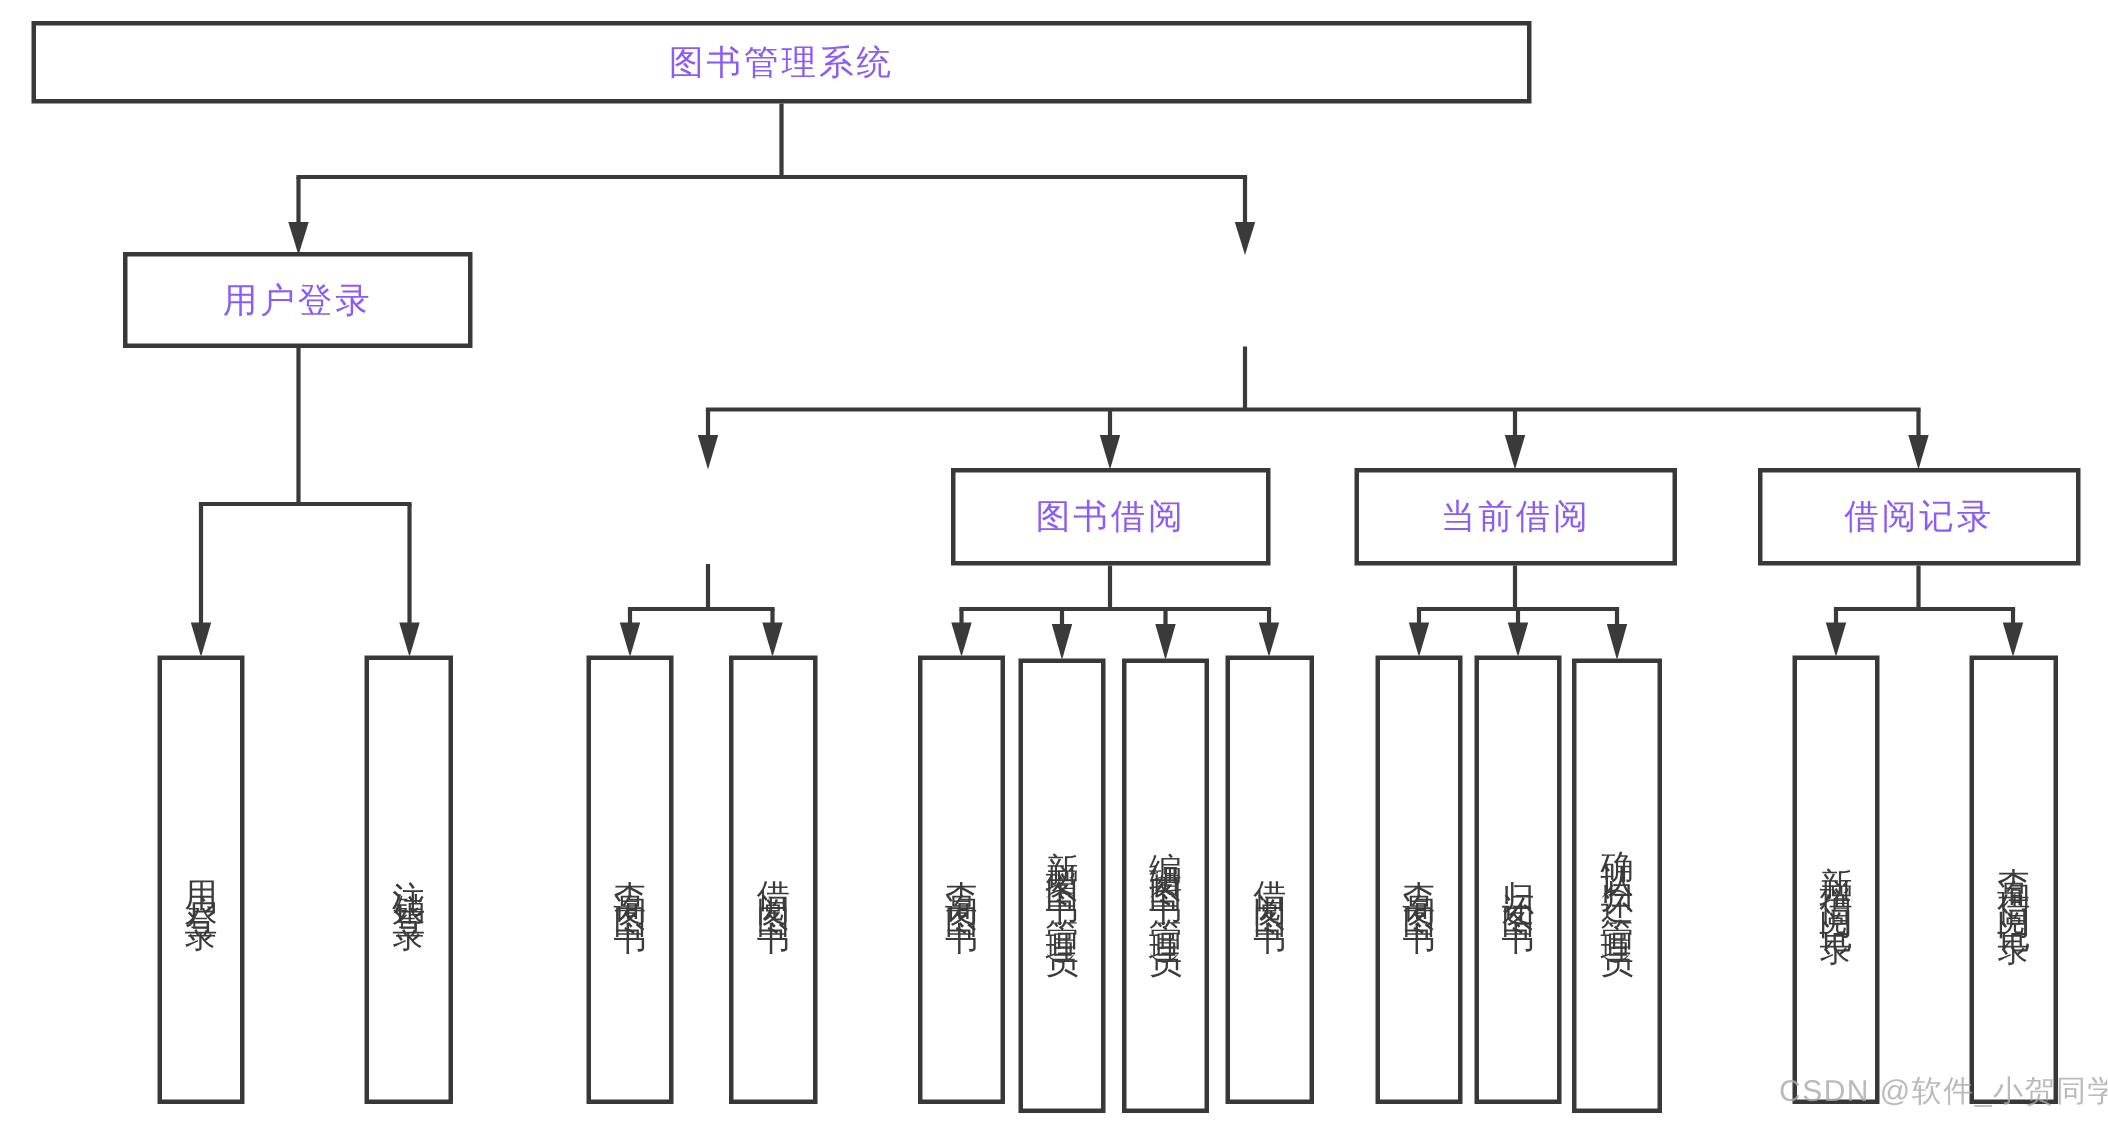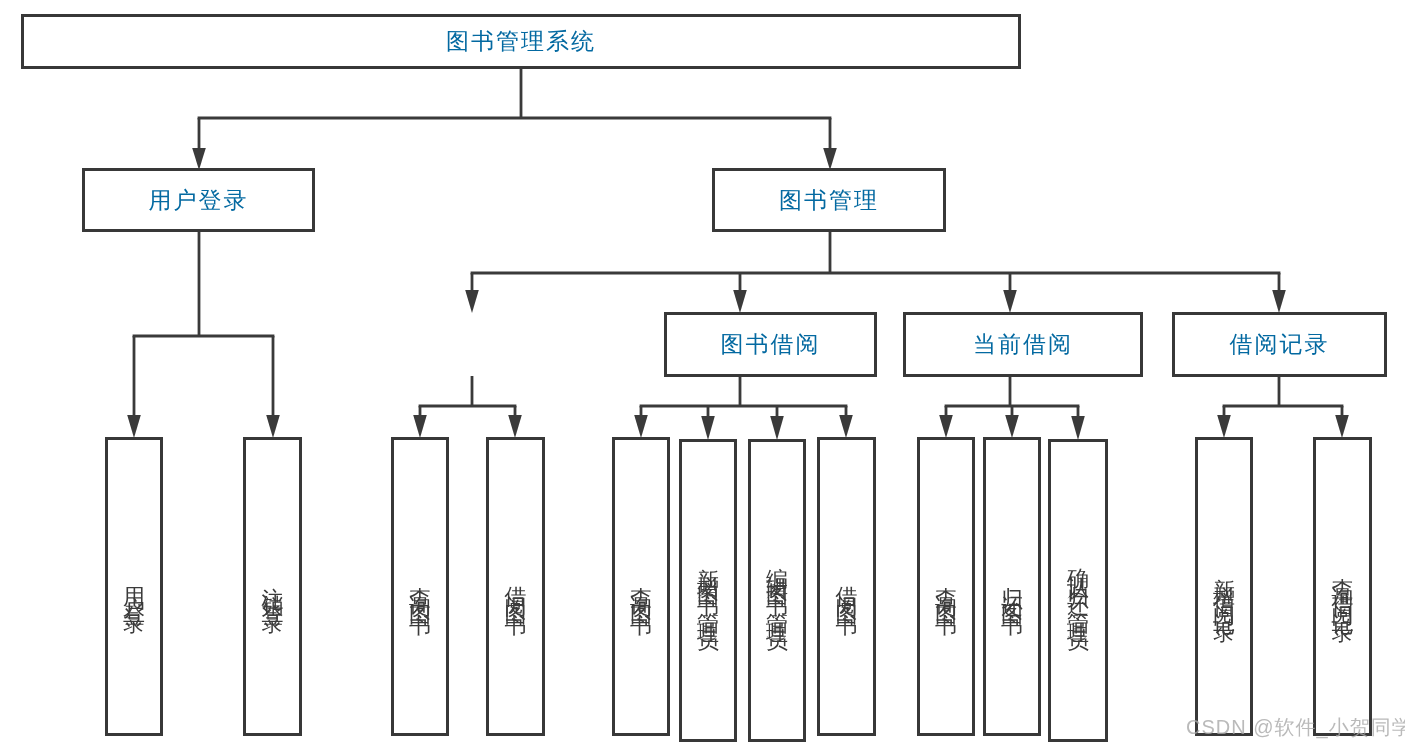--- a/index.html
+++ b/index.html
@@ -27,21 +27,21 @@
     background: #ffffff;
     border: 3px solid #383838;
     display: flex;
     align-items: center;
     justify-content: center;
     z-index: 2;
   }
   .hbox .lbl {
     font-size: 23px;
     letter-spacing: 2px;
-    color: #0369a1;
+    color: #8b5cf6;
     white-space: nowrap;
   }
   .leaf {
     position: absolute;
     box-sizing: border-box;
     top: 437px;
     height: 299px;
     background: #ffffff;
     border: 3px solid #383838;
     display: flex;
@@ -140,28 +140,25 @@
     <polygon points="1335.2,415 1348.8,415 1342,438" fill="#3a3a3a" stroke="none"></polygon>
   </svg>
 
   <div class="hbox" style="left:21px; top:14px; width:1000px; height:55px;">
     <span class="lbl">图书管理系统</span>
   </div>
 
   <div class="hbox" style="left:82px; top:168px; width:233px; height:64px;">
     <span class="lbl">用户登录</span>
   </div>
-  <div class="hbox" style="left:712px; top:168px; width:234px; height:64px;">
-    <span class="lbl">图书管理</span>
-  </div>
-
-  <div class="hbox" style="left:634px; top:312px; width:213px; height:65px;margin-left:30px;">
+
+  <div class="hbox" style="left:634px; top:312px; width:213px; height:65px;">
     <span class="lbl">图书借阅</span>
   </div>
-  <div class="hbox" style="left:903px; top:312px; width:240px; height:65px;">
+  <div class="hbox" style="left:903px; top:312px; width:215px; height:65px;">
     <span class="lbl">当前借阅</span>
   </div>
   <div class="hbox" style="left:1172px; top:312px; width:215px; height:65px;">
     <span class="lbl">借阅记录</span>
   </div>
 
   <div class="leaf" style="left:105px; width:58px;">
     <span class="vlbl">用户登录</span>
   </div>
   <div class="leaf" style="left:243px; width:59px;">

